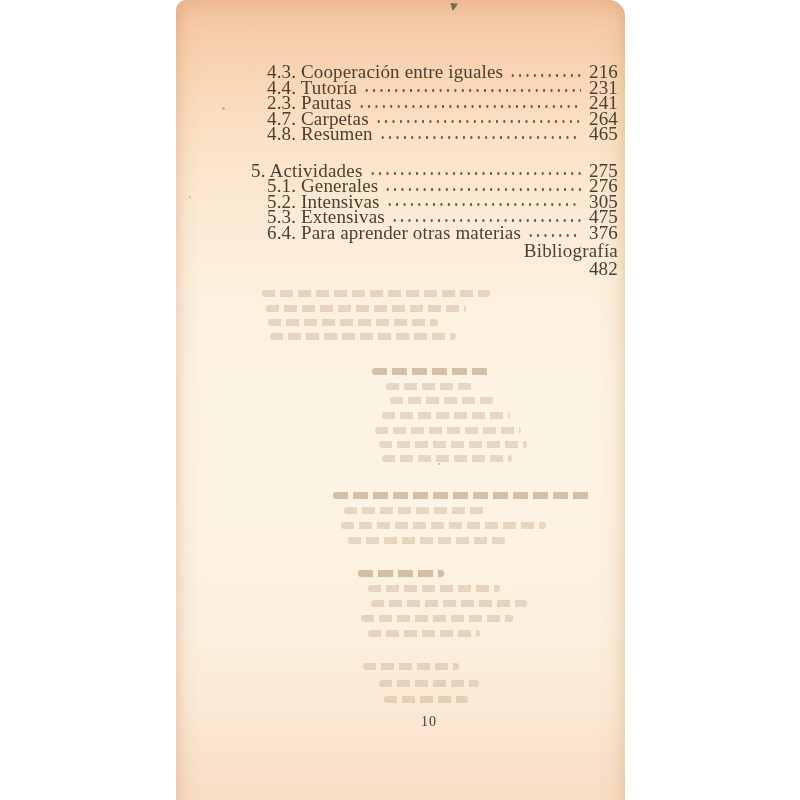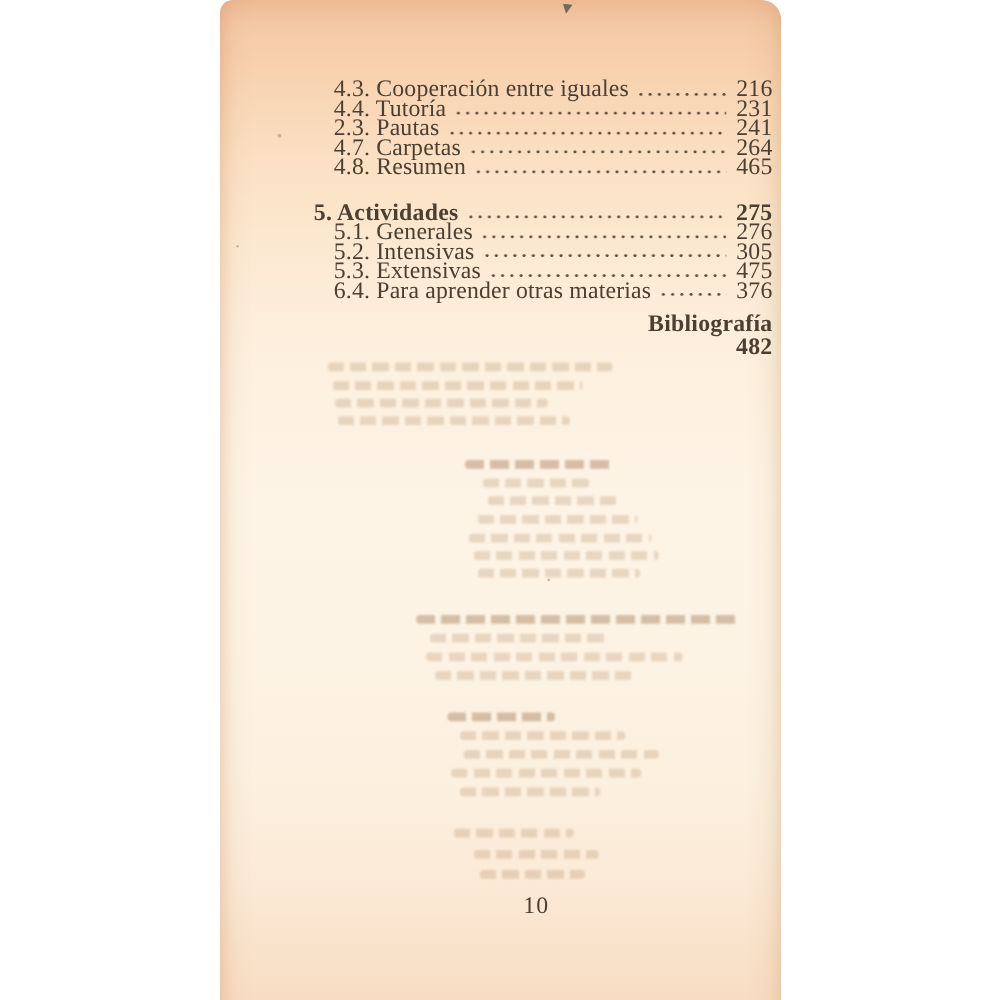--- a/index.html
+++ b/index.html
@@ -46,21 +46,21 @@
     display: flex;
     align-items: flex-end;
     height: 15.5px;
     line-height: 15.5px;
     font-size: 19px;
     letter-spacing: 0.15px;
   }
   .toc-row.lvl0 { padding-left: 0; flex-direction: column; }
   .toc-row.lvl1 { padding-left: 9px; }
   .toc-row.lvl2 { padding-left: 25px; }
-  .toc-row.bold { font-weight: 700; letter-spacing: 0.2px; }
+  .toc-row.bold { font-weight: 400; letter-spacing: 0.2px; justify-content: center; }
   .toc-row.gap1 { margin-top: 21px; }
   .toc-row.gap2 { margin-top: 12px; }
   .toc-label { white-space: nowrap; }
   .toc-dots {
     flex: 1;
     height: 12px;
     margin: 0 7px 2px 6px;
     background-image: radial-gradient(circle, rgba(75,63,49,0.88) 1.05px, rgba(0,0,0,0) 1.4px);
     background-size: 7.4px 5px;
     background-repeat: repeat-x;
@@ -107,21 +107,21 @@
   .speck.s1 { left: 46px;  top: 107px; }
   .speck.s2 { left: 13px;  top: 196px; width: 2px; height: 2px; }
   .speck.s3 { left: 262px; top: 463px; width: 2px; height: 2px; background: rgba(150,90,60,0.45); }
   
   .folio {
     position: absolute;
     left: 233px;
     top: 714px;
     width: 40px;
     text-align: center;
-    font-size: 19px;
+    font-size: 14px;
     letter-spacing: 1px;
     color: #4b3f31;
   }
 </style>
 </head>
 <body>
 
 <div class="canvas">
   <div class="page">
 

